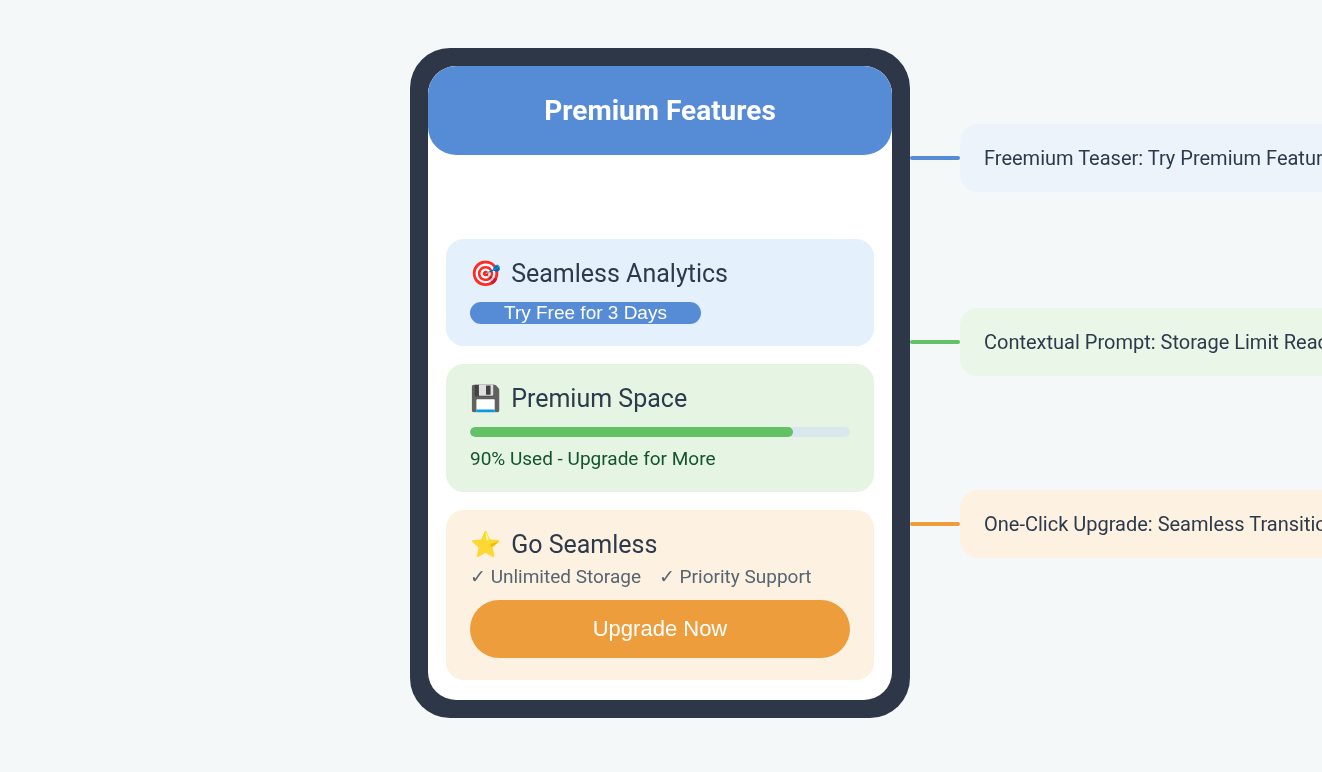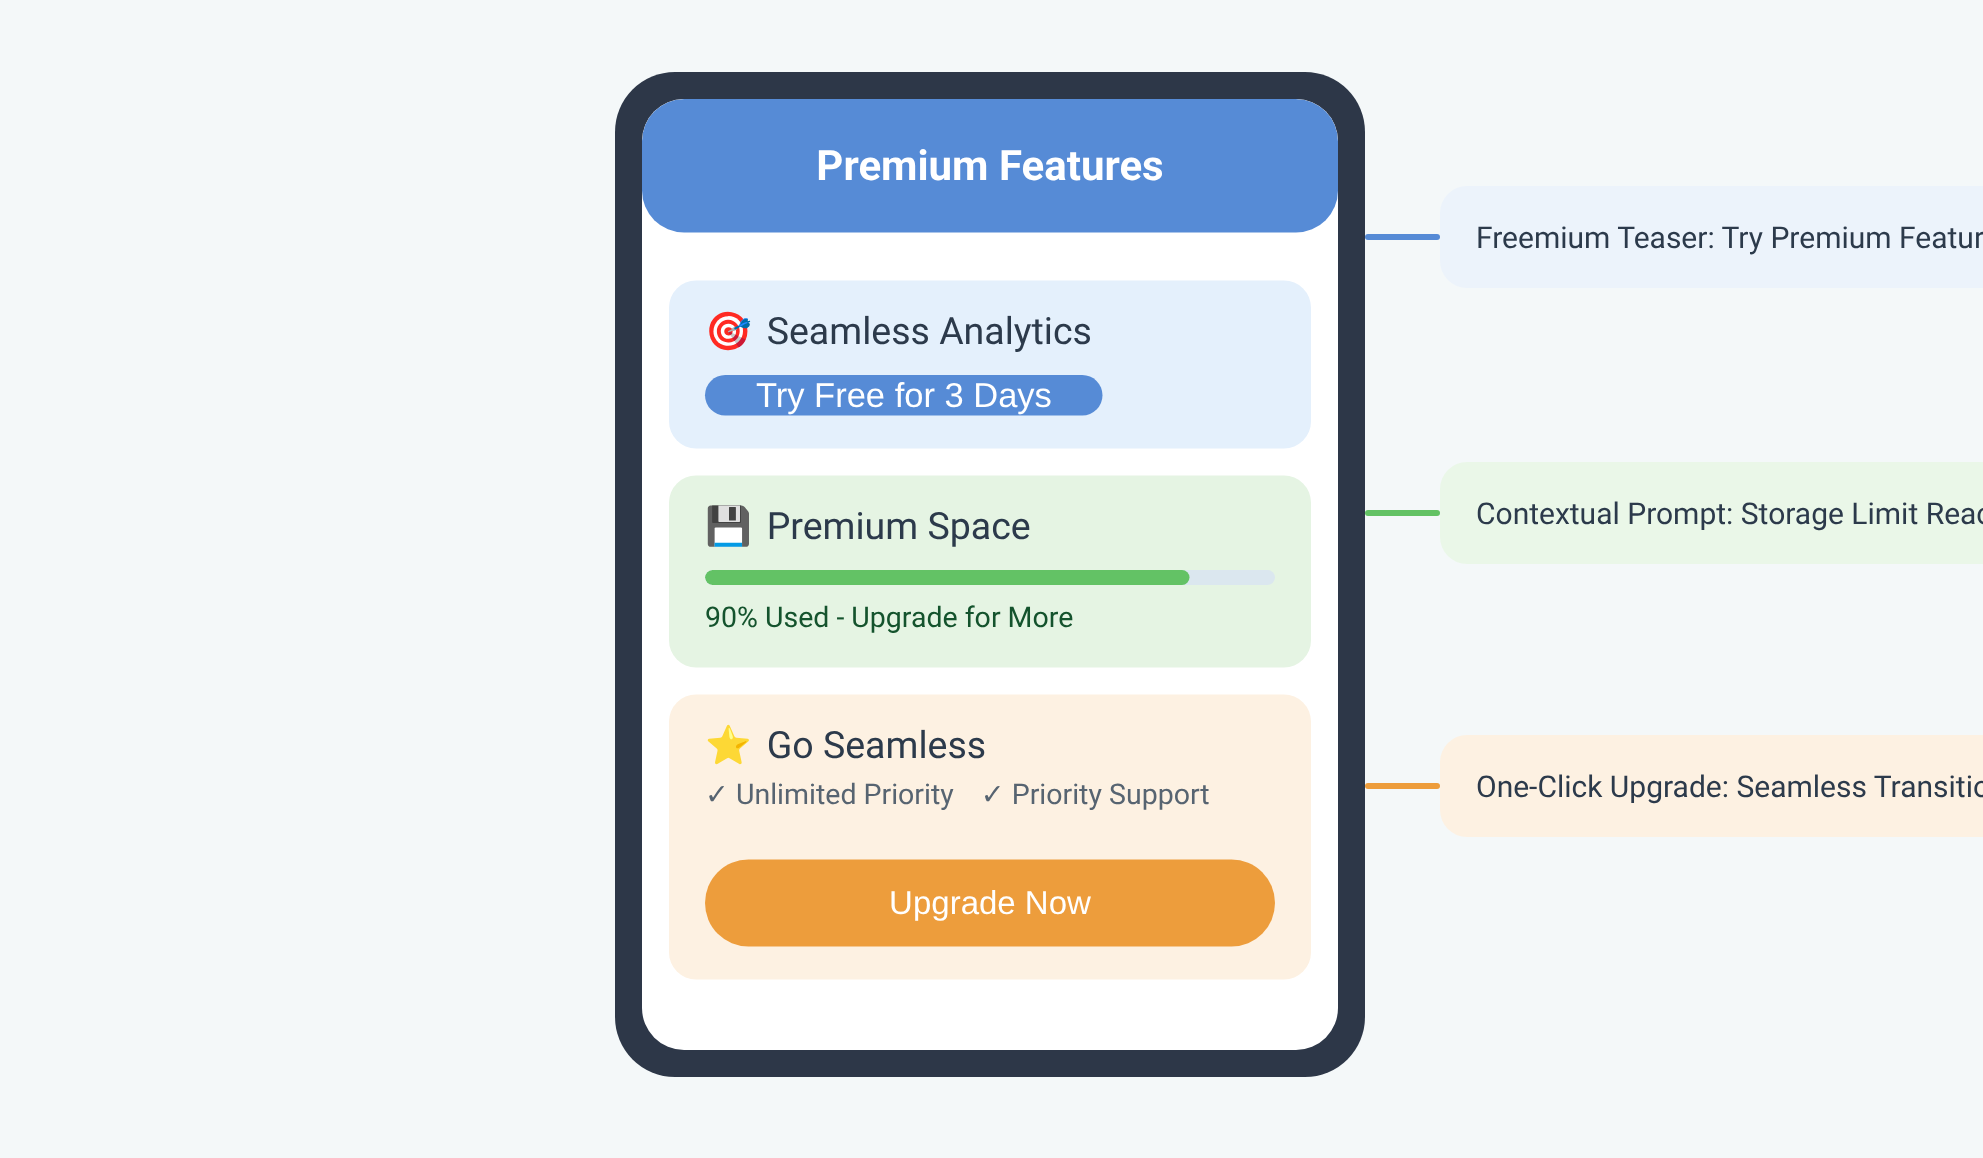--- a/index.html
+++ b/index.html
@@ -28,20 +28,21 @@
     padding: 18px;
   }
   .phone-inner {
     width: 100%;
     height: 100%;
     background: #ffffff;
     border-radius: 28px;
     overflow: hidden;
     display: flex;
     flex-direction: column;
+    justify-content: space-between;
   }
   .header {
     background: #568bd6;
     color: #ffffff;
     font-weight: 700;
     font-size: 28px;
     text-align: center;
     padding: 28px 10px;
     border-radius: 28px;
   }
@@ -64,34 +65,34 @@
     gap: 10px;
     font-size: 25px;
     color: #2c3a4b;
     margin-bottom: 14px;
   }
   .icon { font-size: 25px; line-height: 1; }
   .btn {
     display: inline-block;
     border: none;
     cursor: pointer;
-    font-size: 23px;
+    font-size: 19px;
     color: #ffffff;
     border-radius: 999px;
     padding: 0 34px;
   }
   .btn-blue   { background: #568bd6; }
   .btn-orange {
     background: #ed9d3c;
     display: block;
     width: 100%;
     font-size: 22px;
     padding: 16px 0;
     text-align: center;
-    margin-top: 32px;
+    margin-top: 12px;
   }
   .progress-track {
     width: 100%;
     height: 10px;
     background: #dbe7ef;
     border-radius: 999px;
     overflow: hidden;
   }
   .progress-fill {
     height: 100%;
@@ -169,21 +170,21 @@
           </div>
           <div class="muted">90% Used - Upgrade for More</div>
         </div>
 
         <div class="card card-orange">
           <div class="card-title" style="margin-bottom:6px">
             <span class="icon">⭐</span>
             <span>Go Seamless</span>
           </div>
           <div class="benefits">
-            <span>✓ Unlimited Priority</span>
+            <span>✓ Unlimited Storage</span>
             <span>✓ Priority Support</span>
           </div>
           <button class="btn btn-orange">
             <span>Upgrade Now</span>
           </button>
         </div>
 
       </div>
     </div>
   </div>

